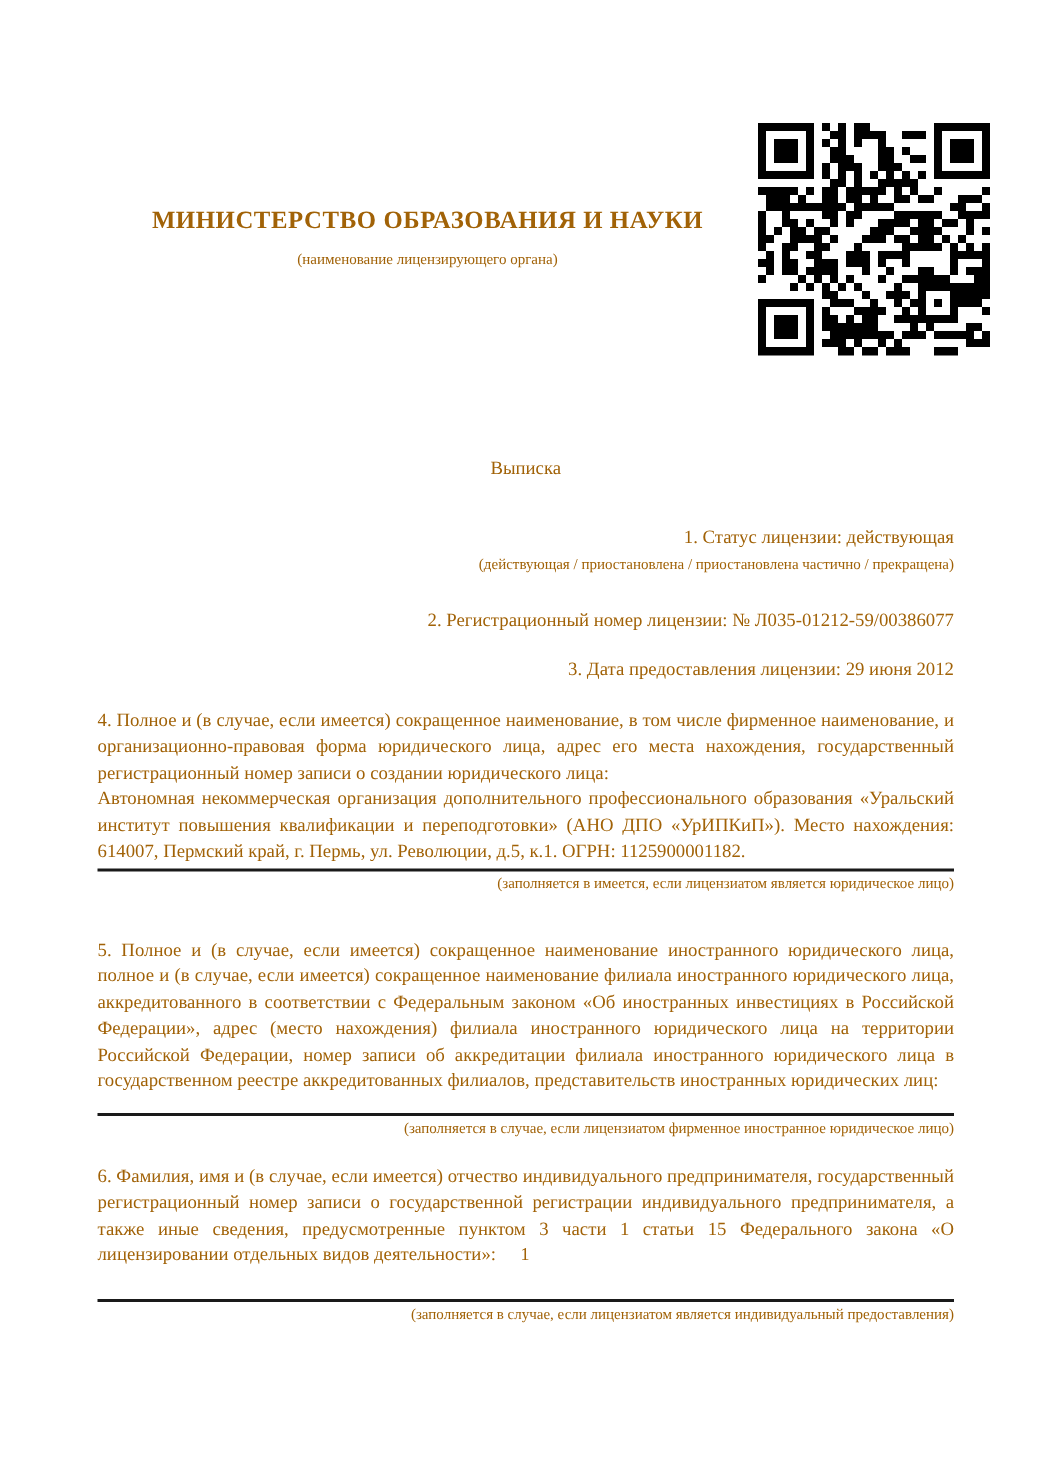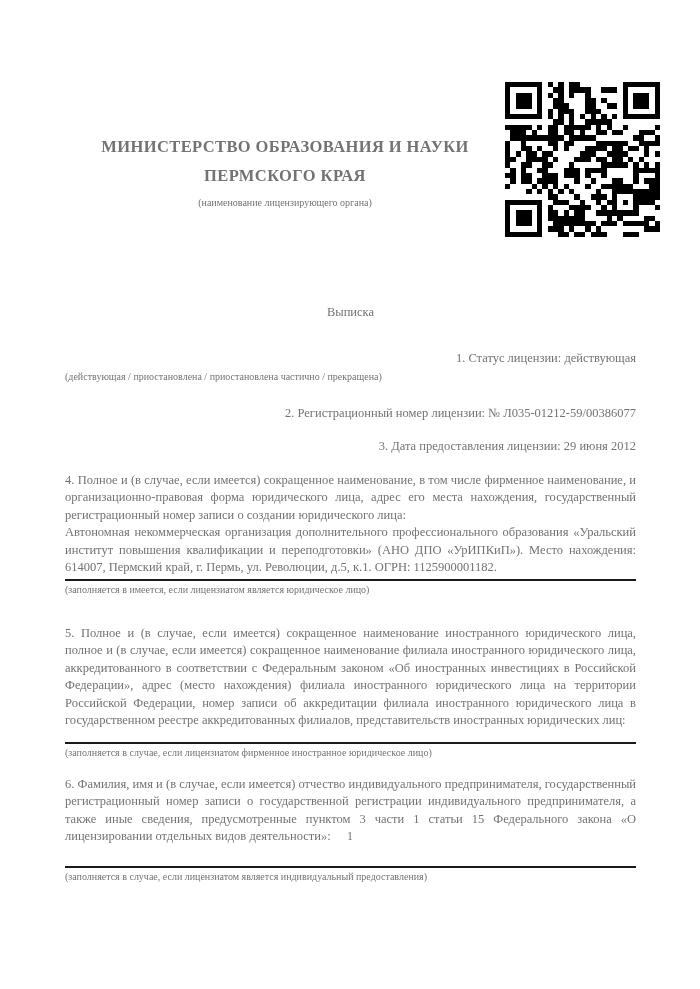--- a/index.html
+++ b/index.html
@@ -1,50 +1,49 @@
 <!DOCTYPE html>
 <html lang="ru"><head>
 <meta charset="utf-8">
 <style>
   html,body{margin:0;padding:0;background:#ffffff;}
   .page{
     position:relative;
     width:700px;height:888px;
     background:#ffffff;
-    color:#737373;
+    color:#a16207;
     font-family:"Liberation Serif", serif;
     overflow:hidden;
   }
   .header{display:flex;align-items:flex-start;padding:82px 40px 0 65px;}
   .header-text{flex:1 1 auto;text-align:center;padding-top:50px;}
   .ministry{font-weight:bold;font-size:16.5px;line-height:29px;letter-spacing:.4px;}
   .hdr-caption{font-size:10px;line-height:13px;margin-top:6px;}
   .qr{flex:0 0 155px;width:155px;height:155px;}
   .content{padding:0 64px 0 65px;}
   .title{text-align:center;margin-top:66px;font-size:12.5px;line-height:19px;}
   .body{font-size:12.5px;line-height:17.5px;text-align:right;}
   .just{text-align:justify;}
-  .cap{font-size:10px;line-height:14px;text-align:left;margin-top:2px;}
+  .cap{font-size:10px;line-height:14px;text-align:right;margin-top:2px;}
   .rule{border-top:2px solid #1a1a1a;height:0;margin-top:2px;}
   .mt28{margin-top:28px;}
   .mt20{margin-top:21px;}
   .mt16{margin-top:16px;}
   .sp10{height:10px;}
   .sp18{height:18px;}
   .pageno{position:absolute;left:0;right:0;bottom:44px;text-align:center;font-size:12px;}
 </style>
 </head>
 <body>
 
 <div class="page">
 
   <div class="header">
     <div class="header-text">
       <div class="ministry">МИНИСТЕРСТВО ОБРАЗОВАНИЯ И НАУКИ</div>
-      <div class="ministry">ПЕРМСКОГО КРАЯ</div>
       <div class="hdr-caption">(наименование лицензирующего органа)</div>
     </div>
     <svg class="qr" id="qr-svg" viewBox="0 0 29 29" shape-rendering="crispEdges" aria-label="qr-code">
         <rect width="29" height="29" fill="#ffffff"></rect>
         <rect x="0" y="0" width="1" height="1" fill="#000000"></rect>
         <rect x="1" y="0" width="1" height="1" fill="#000000"></rect>
         <rect x="2" y="0" width="1" height="1" fill="#000000"></rect>
         <rect x="3" y="0" width="1" height="1" fill="#000000"></rect>
         <rect x="4" y="0" width="1" height="1" fill="#000000"></rect>
         <rect x="5" y="0" width="1" height="1" fill="#000000"></rect>

